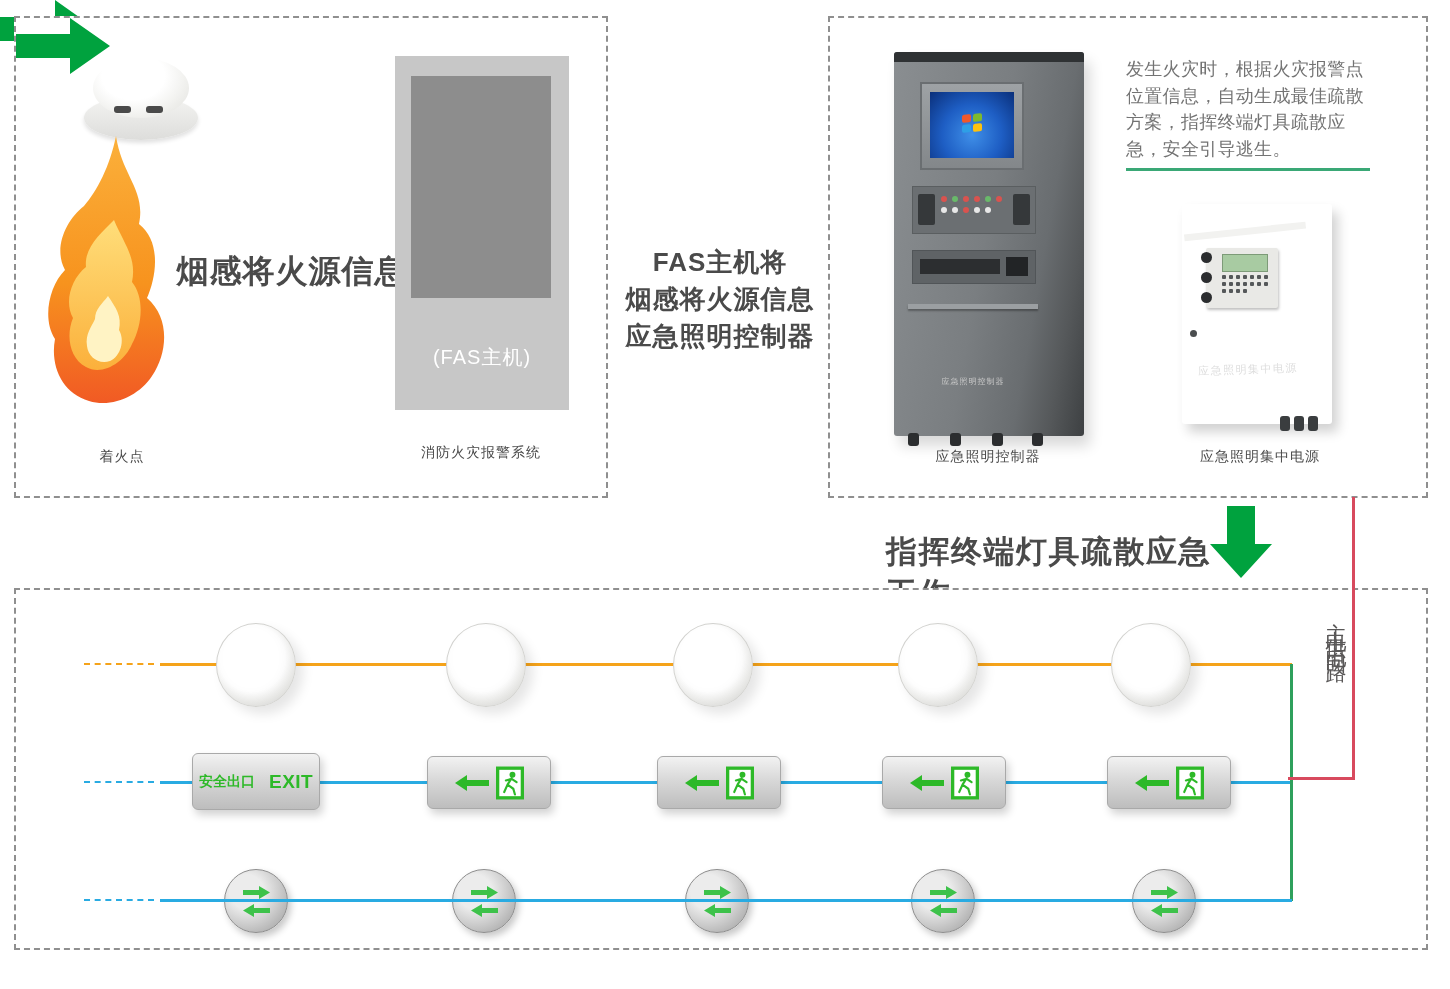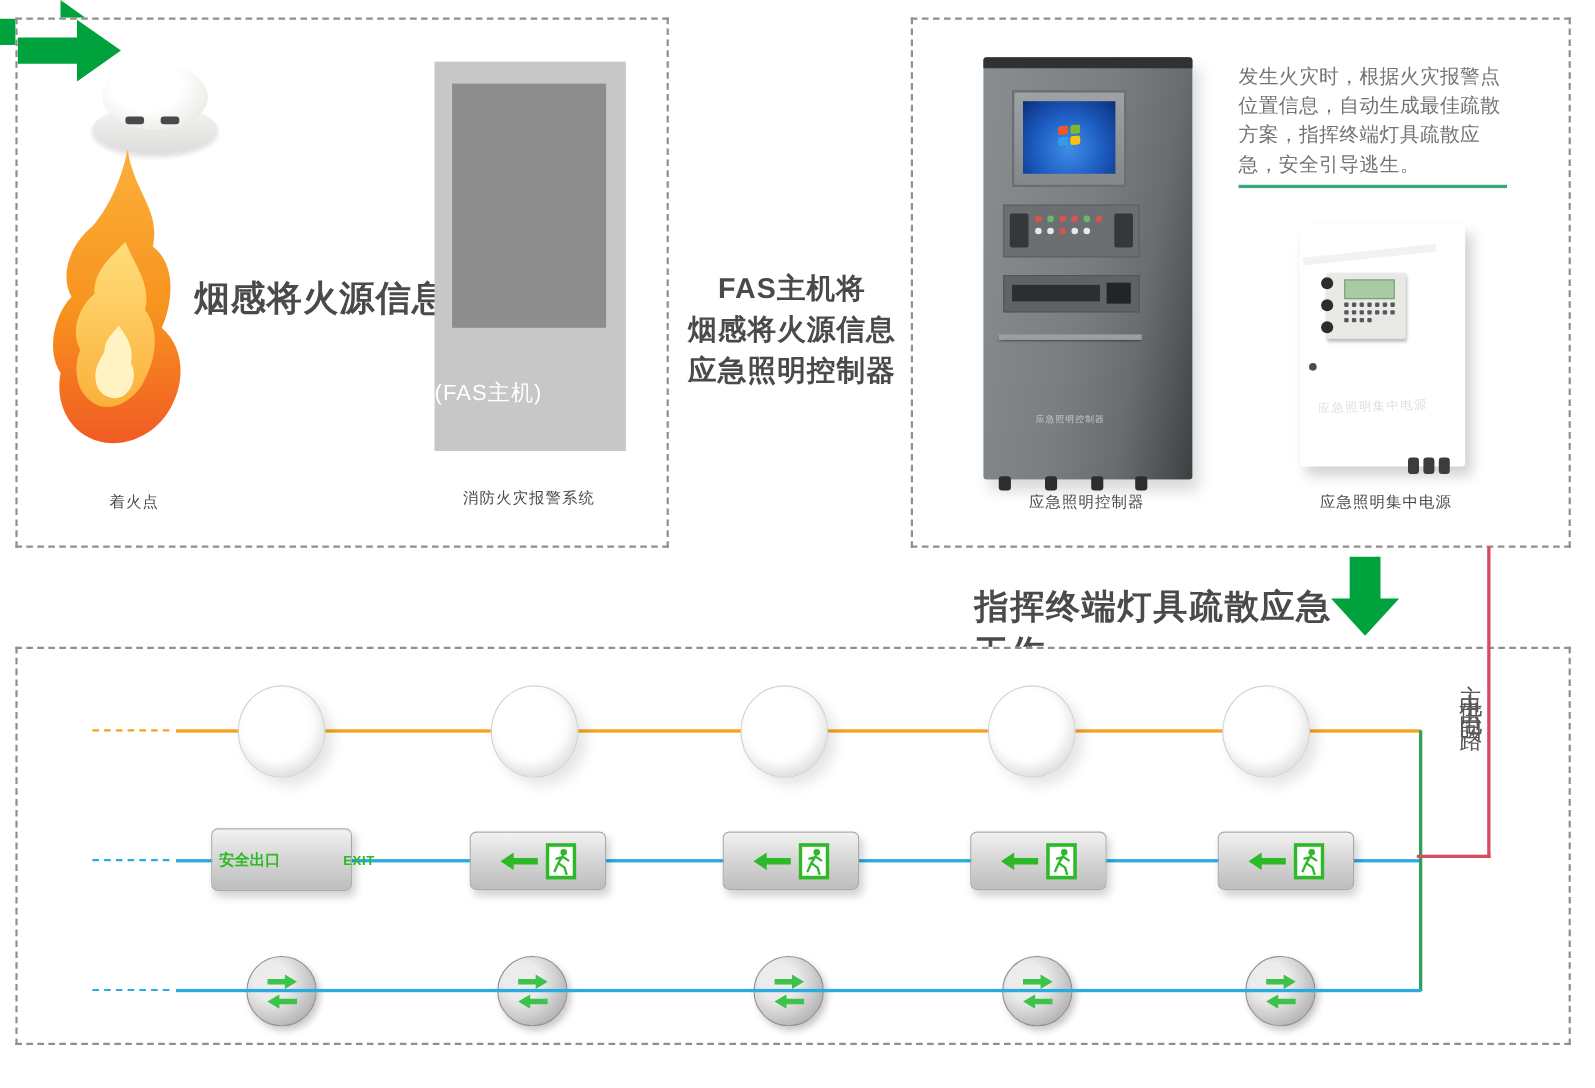--- a/index.html
+++ b/index.html
@@ -26,21 +26,21 @@
   .arrow2{left:672px;top:170px;}
   .arrow-down{position:absolute;left:1210px;top:506px;}
   .flow-text{position:absolute;font-weight:700;color:#4a4a4a;text-align:center;}
   .arrow1-text{left:110px;top:236px;width:332px;font-size:32px;line-height:35px;letter-spacing:1px;}
   .arrow2-text{left:612px;top:244px;width:216px;font-size:26px;line-height:37px;letter-spacing:1px;}
   .command-text{left:886px;top:531px;width:330px;font-size:31px;letter-spacing:1.5px;text-align:left;}
 
   
   .fas-host{position:absolute;left:379px;top:38px;width:174px;height:354px;background:#c7c7c7;}
   .fas-host .screen{position:absolute;left:16px;top:20px;width:140px;height:222px;background:#8d8d8d;}
-  .fas-host .lbl{position:absolute;left:0;top:288px;width:100%;color:#fff;font-size:20px;letter-spacing:1px;}
+  .fas-host .lbl{position:absolute;left:0;top:288px;width:100%;text-align:center;color:#fff;font-size:20px;letter-spacing:1px;}
 
   
   .desc{position:absolute;left:296px;top:38px;width:250px;font-size:18px;line-height:26.5px;
     letter-spacing:.3px;color:#737373;font-weight:500;font-family:Liberation Serif, serif;}
   .desc-underline{position:absolute;left:296px;top:150px;width:244px;height:2.5px;background:var(--underline-green,#3aa876);}
 
   
   .cabinet{position:absolute;left:64px;top:34px;width:190px;height:384px;border-radius:3px;
     background:linear-gradient(100deg,#8a8e91 0%,#7a7e81 48%,#696d70 72%,#55585a 86%,#3d4042 100%);
     box-shadow:6px 10px 14px rgba(0,0,0,.15);}
@@ -107,21 +107,21 @@
   .downlight{position:absolute;top:33px;width:78px;height:82px;border-radius:50%;z-index:3;
     background:radial-gradient(circle at 45% 42%,#ffffff 0 52%,#f3f3f1 68%,#e6e6e3 84%,#d9d9d6 100%);
     border:1px solid #d2d2cf;box-shadow:7px 7px 12px rgba(0,0,0,.10),inset -5px -7px 14px rgba(0,0,0,.06);}
   .dl1{left:200px;} .dl2{left:430px;} .dl3{left:657px;} .dl4{left:882px;} .dl5{left:1095px;}
 
   .exitsign{position:absolute;z-index:3;border-radius:6px;border:1px solid #a9a9a9;box-sizing:border-box;
     background:linear-gradient(#f2f2f2,#d8d8d8 45%,#bdbdbd);box-shadow:3px 5px 8px rgba(0,0,0,.18);
     display:flex;align-items:center;justify-content:center;gap:7px;}
   .exit-first{left:176px;top:163px;width:128px;height:57px;padding:0 6px;justify-content:space-between;}
   .exit-cn{font-size:14px;font-weight:700;color:#2DB928;letter-spacing:0;white-space:nowrap;}
-  .exit-en{font-size:12px;font-weight:700;color:#2DB928;letter-spacing:.5px;margin-left:43px;}
+  .exit-en{font-size:19px;font-weight:700;color:#2DB928;letter-spacing:.5px;}
   .exit-std{width:124px;height:53px;top:166px;}
   .ex2{left:411px;} .ex3{left:641px;} .ex4{left:866px;} .ex5{left:1091px;}
 
   .floorlight{position:absolute;top:279px;width:62px;height:62px;border-radius:50%;z-index:2;
     background:radial-gradient(circle at 35% 35%,#ececec 0 30%,#cfcfcf 55%,#ababab 85%,#969696);
     border:1px solid #8d8d8d;box-shadow:3px 4px 7px rgba(0,0,0,.22);
     display:flex;flex-direction:column;align-items:center;justify-content:center;gap:5px;}
   .fl1{left:208px;} .fl2{left:436px;} .fl3{left:669px;} .fl4{left:895px;} .fl5{left:1116px;}
 </style>
 </head>

